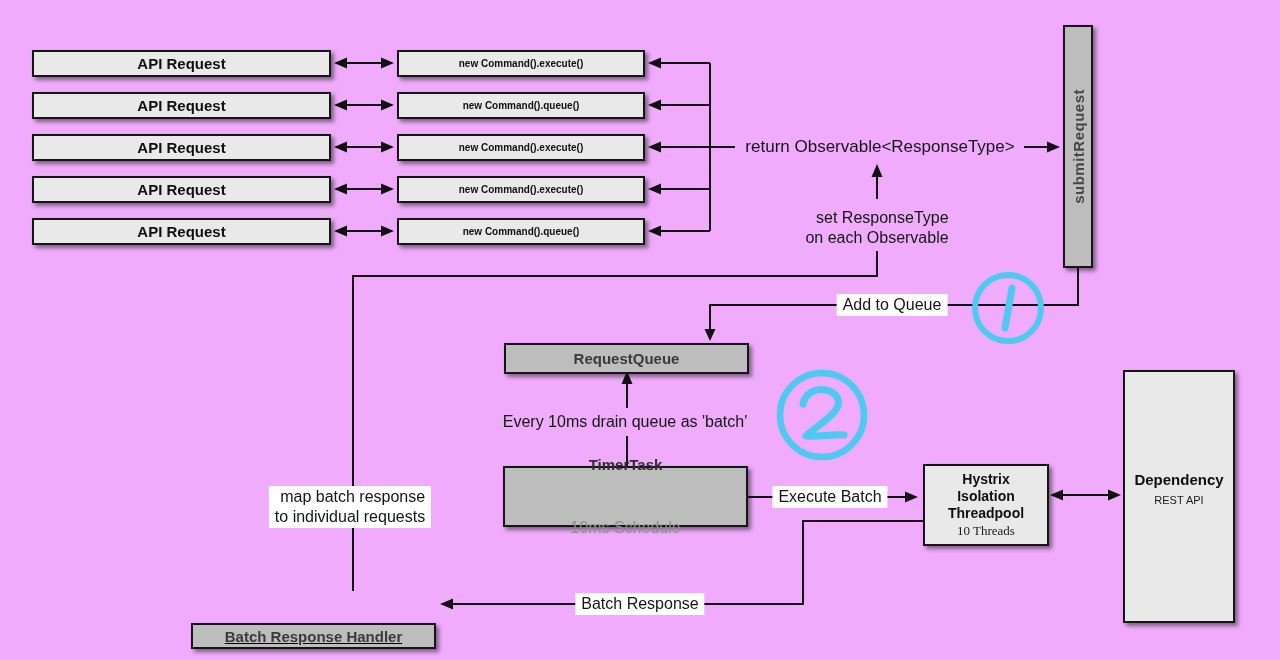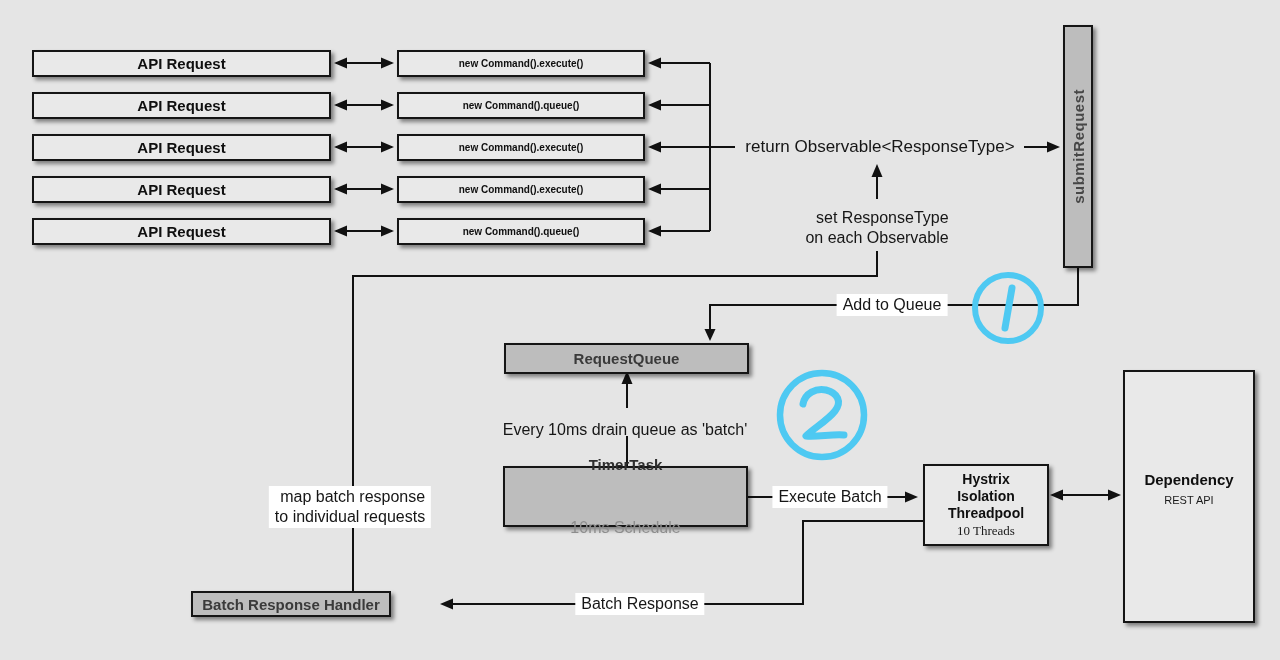--- a/index.html
+++ b/index.html
@@ -1,16 +1,16 @@
 <!DOCTYPE html>
 <html><head>
 <meta charset="utf-8">
 <style>
   html,body{margin:0;padding:0;background:#fff;}
-  .canvas{position:relative;width:1280px;height:660px;background:#e5e5e5;
+  .canvas{position:relative;width:1280px;height:660px;background:#f0abfc;
           font-family:"Liberation Sans", sans-serif;overflow:hidden;}
   .layer{position:absolute;left:0;top:0;width:1280px;height:660px;pointer-events:none;}
   .lines{z-index:1;}
   .steps{z-index:4;}
   .box{position:absolute;box-sizing:border-box;border:2px solid #151515;
        display:flex;flex-direction:column;align-items:center;justify-content:center;
        text-align:center;box-shadow:2.5px 3px 4px rgba(0,0,0,0.45);z-index:2;}
   .light{background:#e9e9e9;}
   .dark{background:#bdbdbd;}
   .api-label{font-size:15px;font-weight:bold;color:#0f0f0f;}
@@ -150,39 +150,39 @@
     <span class="tt-sub">10ms Schedule</span>
     </div>
 
   <div class="box light" style="left:923px;top:464px;width:126px;height:82px;">
     <span class="hy-line">Hystrix</span>
     <span class="hy-line">Isolation</span>
     <span class="hy-line">Threadpool</span>
     <span class="hy-sub">10 Threads</span>
     </div>
 
-  <div class="box light dep" style="left:1123px;top:370px;width:132px;height:253px;text-align:center;">
+  <div class="box light dep" style="left:1123px;top:370px;width:112px;height:253px;text-align:center;">
     <span class="dep-title">Dependency</span>
     <span class="dep-sub">REST API</span>
     </div>
 
-  <div class="box dark" style="left:191px;top:591px;width:200px;height:26px;">
+  <div class="box dark" style="left:191px;top:623px;width:245px;height:26px;text-decoration:underline;">
     <span class="dark-label">Batch Response Handler</span>
     </div>
 
   <div class="ann big" style="left:880px;top:147px;">return Observable&lt;ResponseType&gt;</div>
 
   <div class="ann" style="left:877px;top:228px;">
     <div>set ResponseType</div>
     <div>on each Observable</div>
   </div>
 
   <div class="ann bg" style="left:892px;top:305px;">Add to Queue</div>
 
-  <div class="ann" style="left:625px;top:422px;margin-top:8px;">Every 10ms drain queue as 'batch'</div>
+  <div class="ann" style="left:625px;top:422px;">Every 10ms drain queue as 'batch'</div>
 
   <div class="ann bg" style="left:830px;top:497px;">Execute Batch</div>
 
   <div class="ann bg" style="left:640px;top:604px;">Batch Response</div>
 
   <div class="ann bg" style="left:350px;top:507px;">
     <div>map batch response</div>
     <div>to individual requests</div>
   </div>
 

